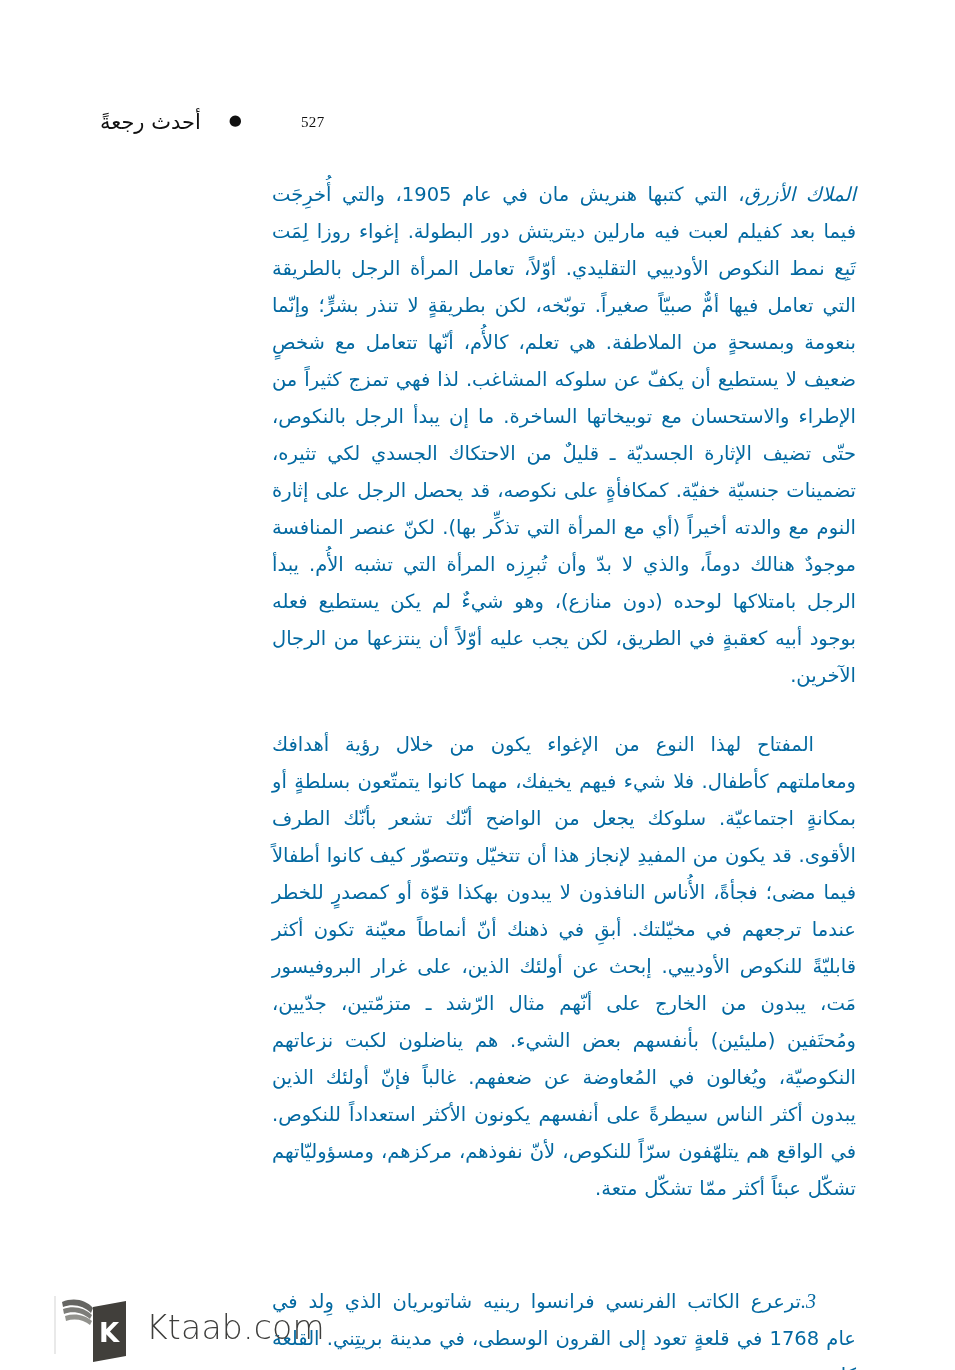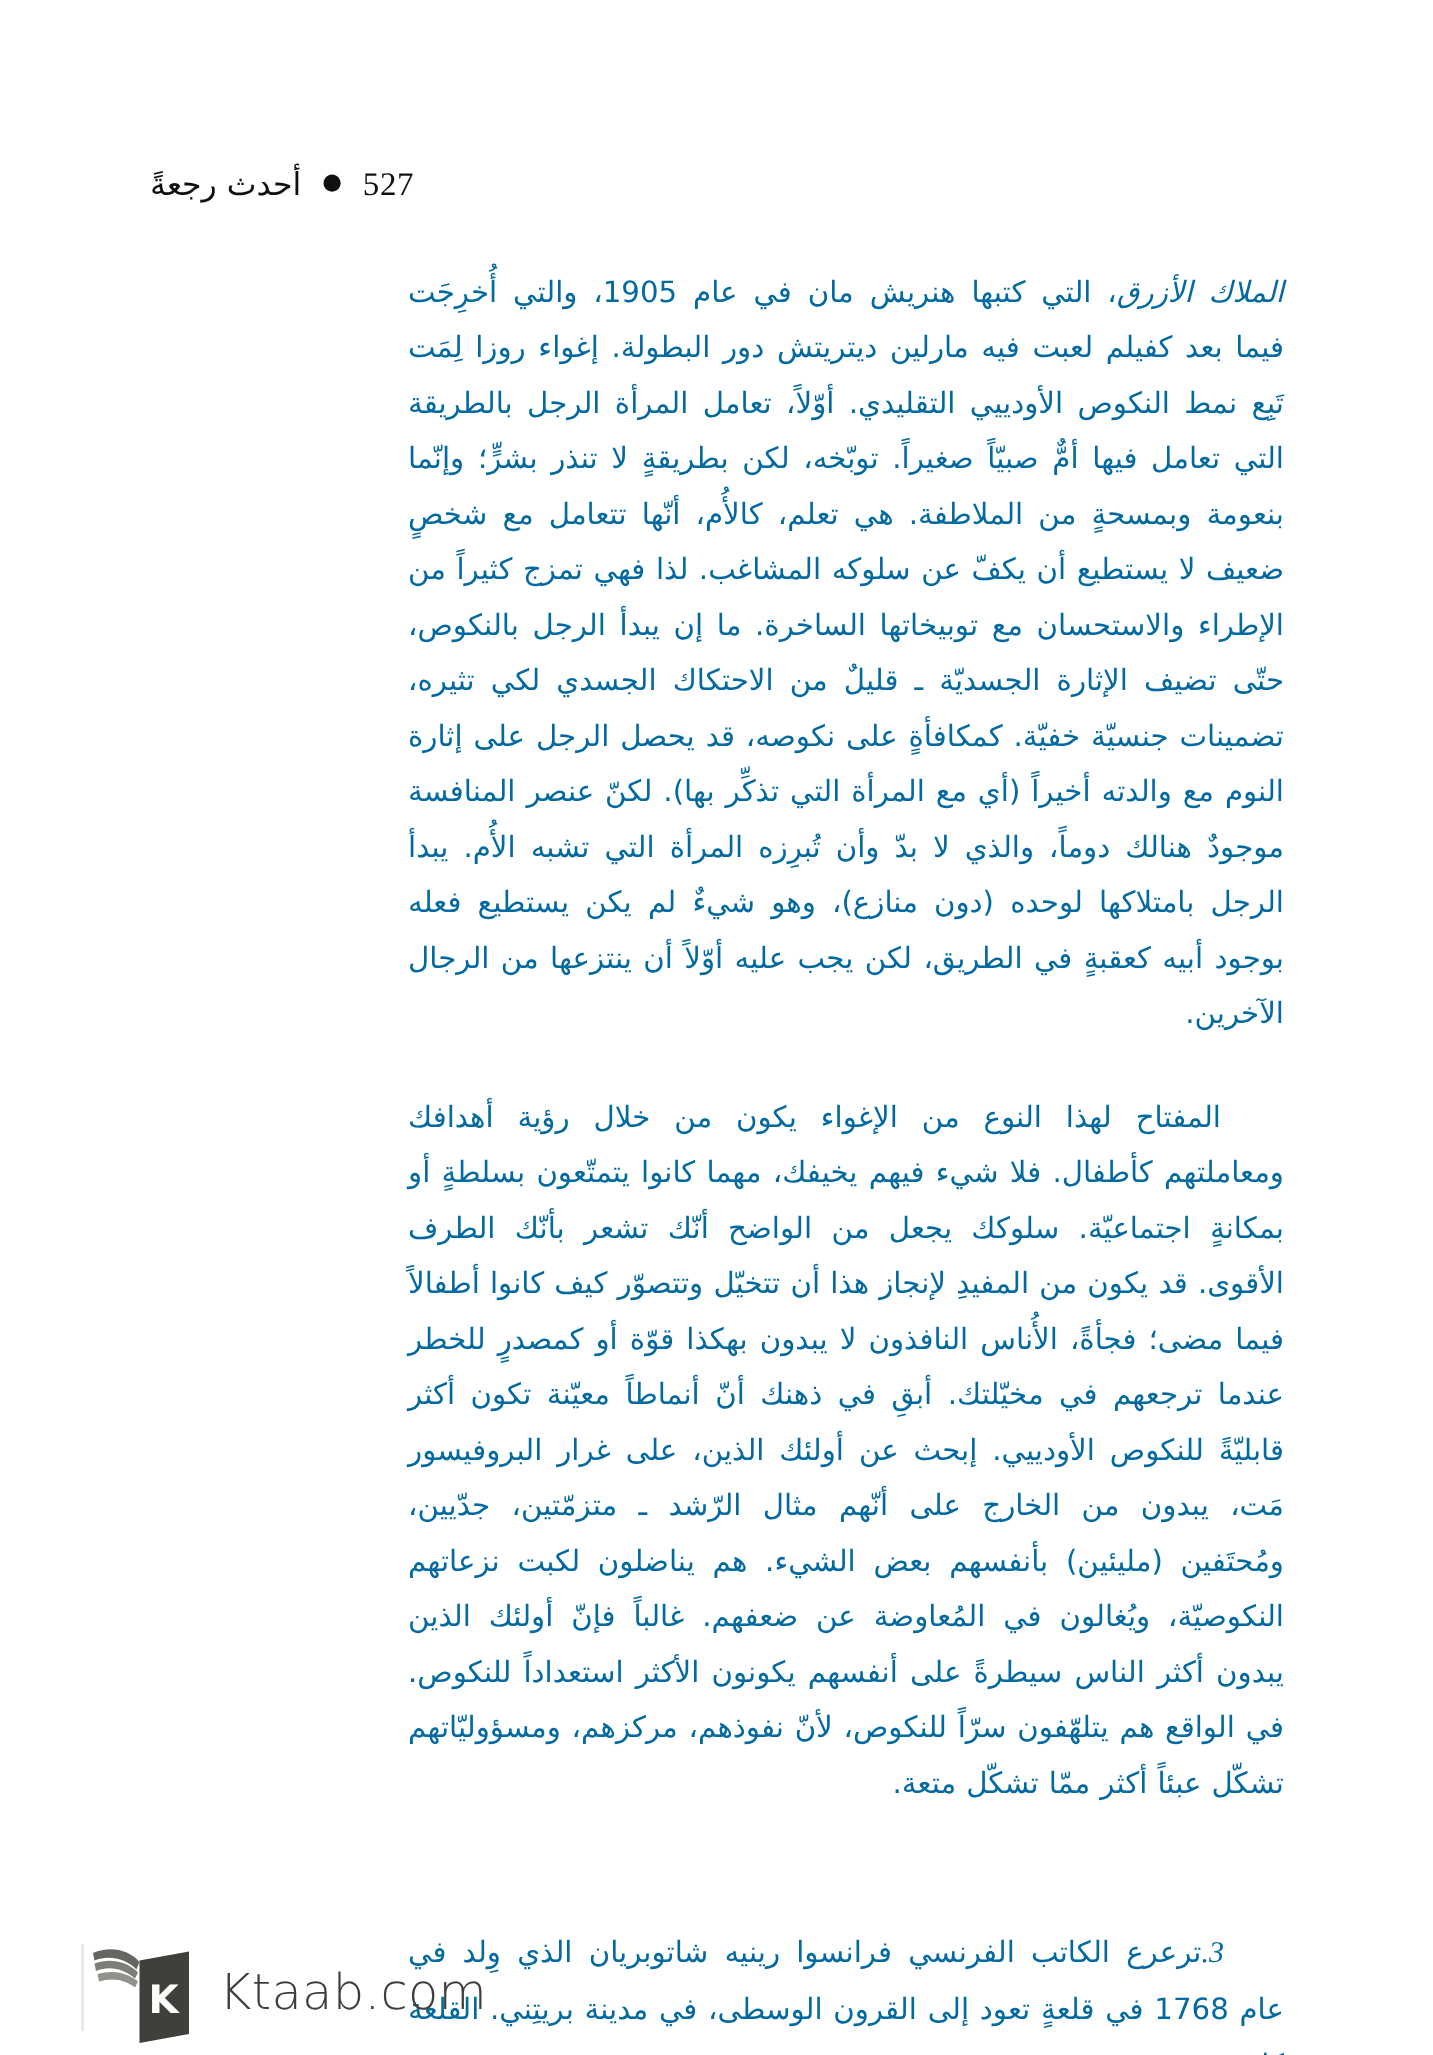--- a/index.html
+++ b/index.html
@@ -19,21 +19,21 @@
   }
 
   
   .running-head {
     position: absolute;
     top: 112px;
     left: 100px;
     display: flex;
     flex-direction: row-reverse;
     align-items: center;
-    gap: 14px;
+    gap: 28px;
     direction: rtl;
   }
 
   .running-head .head-title {
     font-family: "DejaVu Sans", sans-serif;
     font-size: 21px;
     line-height: 1;
     color: #101010;
     white-space: nowrap;
   }
@@ -41,24 +41,25 @@
   .running-head .head-sep {
     font-size: 15px;
     line-height: 1;
     color: #101010;
     position: relative;
     top: -2px;
   }
 
   .running-head .head-folio {
     font-family: "Liberation Serif", serif;
-    font-size: 22px;
+    font-size: 15px;
     line-height: 1;
     color: #101010;
     letter-spacing: 0.4px;
+    margin-left: 31px;
   }
 
   
   .textblock {
     position: absolute;
     top: 176px;
     left: 272px;
     width: 584px;
     direction: rtl;
     text-align: justify;

